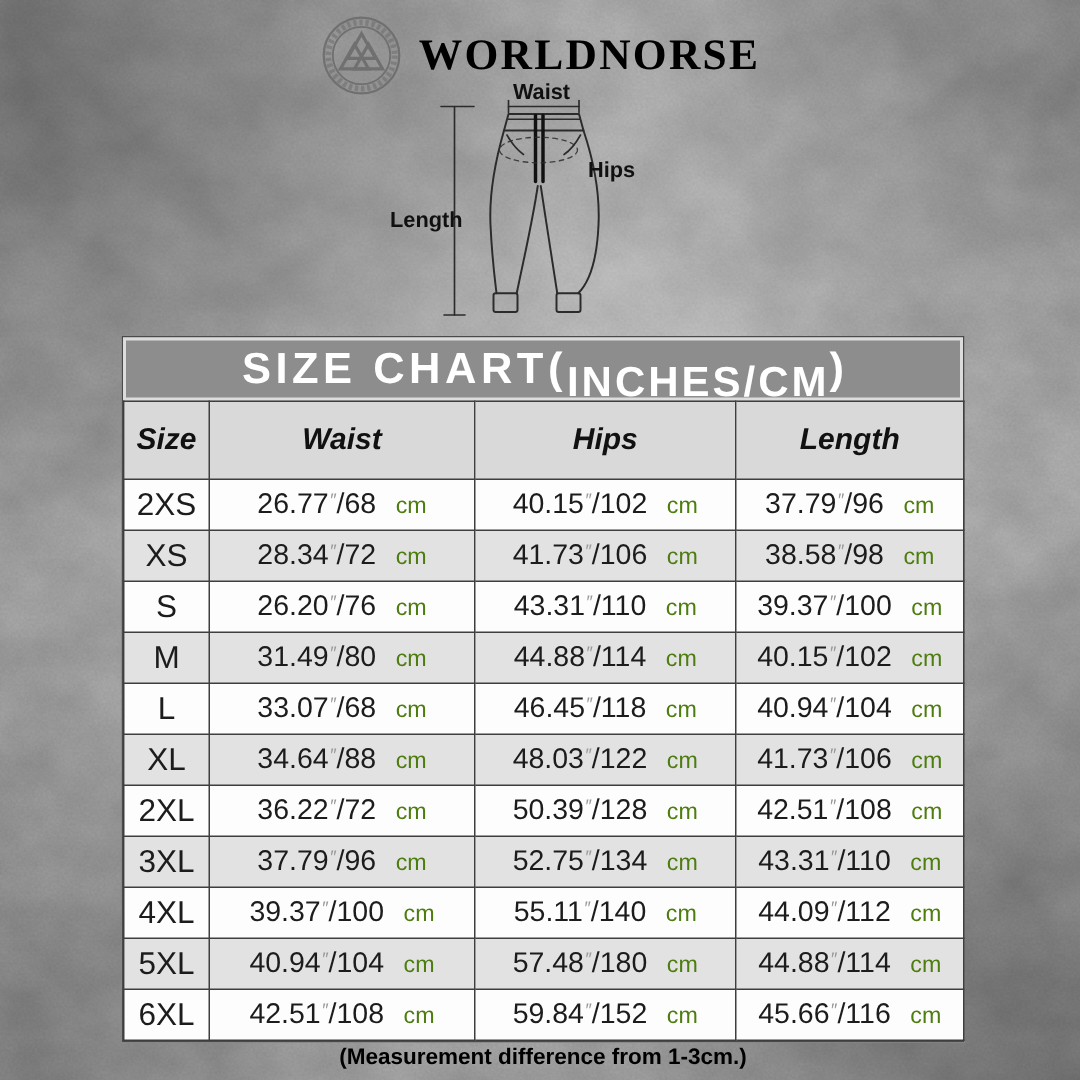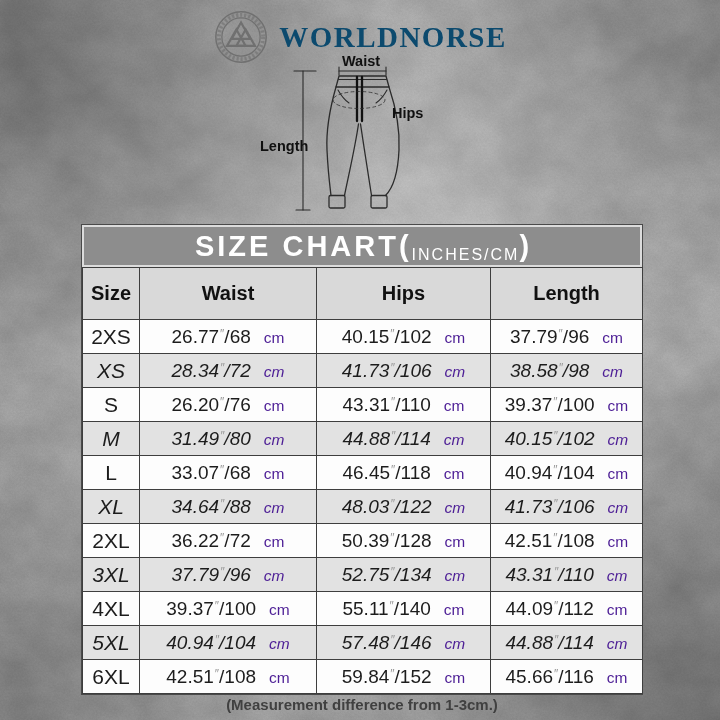--- a/index.html
+++ b/index.html
@@ -12,63 +12,63 @@
   svg.bg{position:absolute;left:0;top:0;z-index:0;}
 
   
   .brand{
     position:absolute;left:0;right:0;top:8px;height:58px;z-index:2;
     display:flex;align-items:center;justify-content:center;gap:10px;
   }
   .brand-name{
     font-family:"Liberation Serif","DejaVu Serif",serif;
     font-weight:bold;font-size:29px;letter-spacing:1.5px;
-    color:#0c4a6e;line-height:1;
+    color:#000000;line-height:1;
   }
 
   
   .diagram{position:absolute;left:250px;top:50px;z-index:2;}
   .diagram text{
     font-family:"Liberation Sans","DejaVu Sans",sans-serif;
     font-weight:bold;fill:#101010;font-size:14.5px;
   }
 
   
   .chart-wrap{
     position:absolute;left:81px;top:224px;width:562px;z-index:2;
     border:1px solid #4a4a4a;background:#fdfdfd;box-sizing:border-box;
   }
   .chart-title{
     background:#8d8d8d;border:2px solid #dcdcdc;
     height:38px;display:flex;align-items:center;justify-content:center;
     color:#ffffff;white-space:nowrap;
   }
   .t-main{font-size:29px;font-weight:bold;letter-spacing:3px;}
-  .t-unit{font-size:16px;font-weight:normal;letter-spacing:2px;padding-top:3px;margin-top:14px;}
+  .t-unit{font-size:28px;font-weight:bold;letter-spacing:2px;padding-top:3px;margin-top:14px;}
   .t-close{font-size:29px;font-weight:bold;}
   table.size-table{
     width:100%;border-collapse:collapse;table-layout:fixed;
     border-top:1px solid #3e3e3e;
   }
   .size-table th,.size-table td{
     border:1px solid #3e3e3e;text-align:center;vertical-align:middle;
     padding:0;overflow:hidden;white-space:nowrap;
   }
   .size-table th{
-    height:51px;background:#d9d9d9;font-size:20px;font-weight:bold;color:#111;
+    height:51px;background:#d9d9d9;font-size:20px;font-weight:bold;color:#111;font-style:italic;
   }
   .size-table td{height:33px;background:#fdfdfd;font-size:19px;color:#1c1c1c;}
-  tr.alt td{background:#e2e2e2;font-style:italic;}
+  tr.alt td{background:#e2e2e2;}
   td.c-size{font-size:21px;}
   .n{color:#1c1c1c;}
   .im{color:#989898;font-size:12px;position:relative;top:-5px;margin-left:1px;}
-  .cm{color:#4c1d95;font-size:15.5px;margin-left:13px;}
+  .cm{color:#4d7c0f;font-size:15.5px;margin-left:13px;}
   .footnote{
     position:absolute;left:81px;top:696px;width:562px;z-index:2;
-    text-align:center;font-size:15px;font-weight:bold;color:#404040;
+    text-align:center;font-size:15px;font-weight:bold;color:#000000;
   }
 </style>
 </head>
 <body>
 
 <div class="page">
 
   <svg class="bg" width="720" height="720" viewBox="0 0 720 720" aria-hidden="true">
     <defs>
       <filter id="fClouds" x="0" y="0" width="100%" height="100%">
@@ -247,21 +247,21 @@
           <tr class="row">
             <td class="c-size">4XL</td>
             <td><span class="n">39.37</span><span class="im">″</span><span class="n">/</span><span class="n">100</span><span class="cm">cm</span></td>
             <td><span class="n">55.11</span><span class="im">″</span><span class="n">/</span><span class="n">140</span><span class="cm">cm</span></td>
             <td><span class="n">44.09</span><span class="im">″</span><span class="n">/</span><span class="n">112</span><span class="cm">cm</span></td>
           </tr>
 
           <tr class="row alt">
             <td class="c-size">5XL</td>
             <td><span class="n">40.94</span><span class="im">″</span><span class="n">/</span><span class="n">104</span><span class="cm">cm</span></td>
-            <td><span class="n">57.48</span><span class="im">″</span><span class="n">/</span><span class="n">146</span><span class="cm">cm</span></td>
+            <td><span class="n">57.48</span><span class="im">″</span><span class="n">/</span><span class="n">180</span><span class="cm">cm</span></td>
             <td><span class="n">44.88</span><span class="im">″</span><span class="n">/</span><span class="n">114</span><span class="cm">cm</span></td>
           </tr>
 
           <tr class="row">
             <td class="c-size">6XL</td>
             <td><span class="n">42.51</span><span class="im">″</span><span class="n">/</span><span class="n">108</span><span class="cm">cm</span></td>
             <td><span class="n">59.84</span><span class="im">″</span><span class="n">/</span><span class="n">152</span><span class="cm">cm</span></td>
             <td><span class="n">45.66</span><span class="im">″</span><span class="n">/</span><span class="n">116</span><span class="cm">cm</span></td>
           </tr>
         </tbody>

